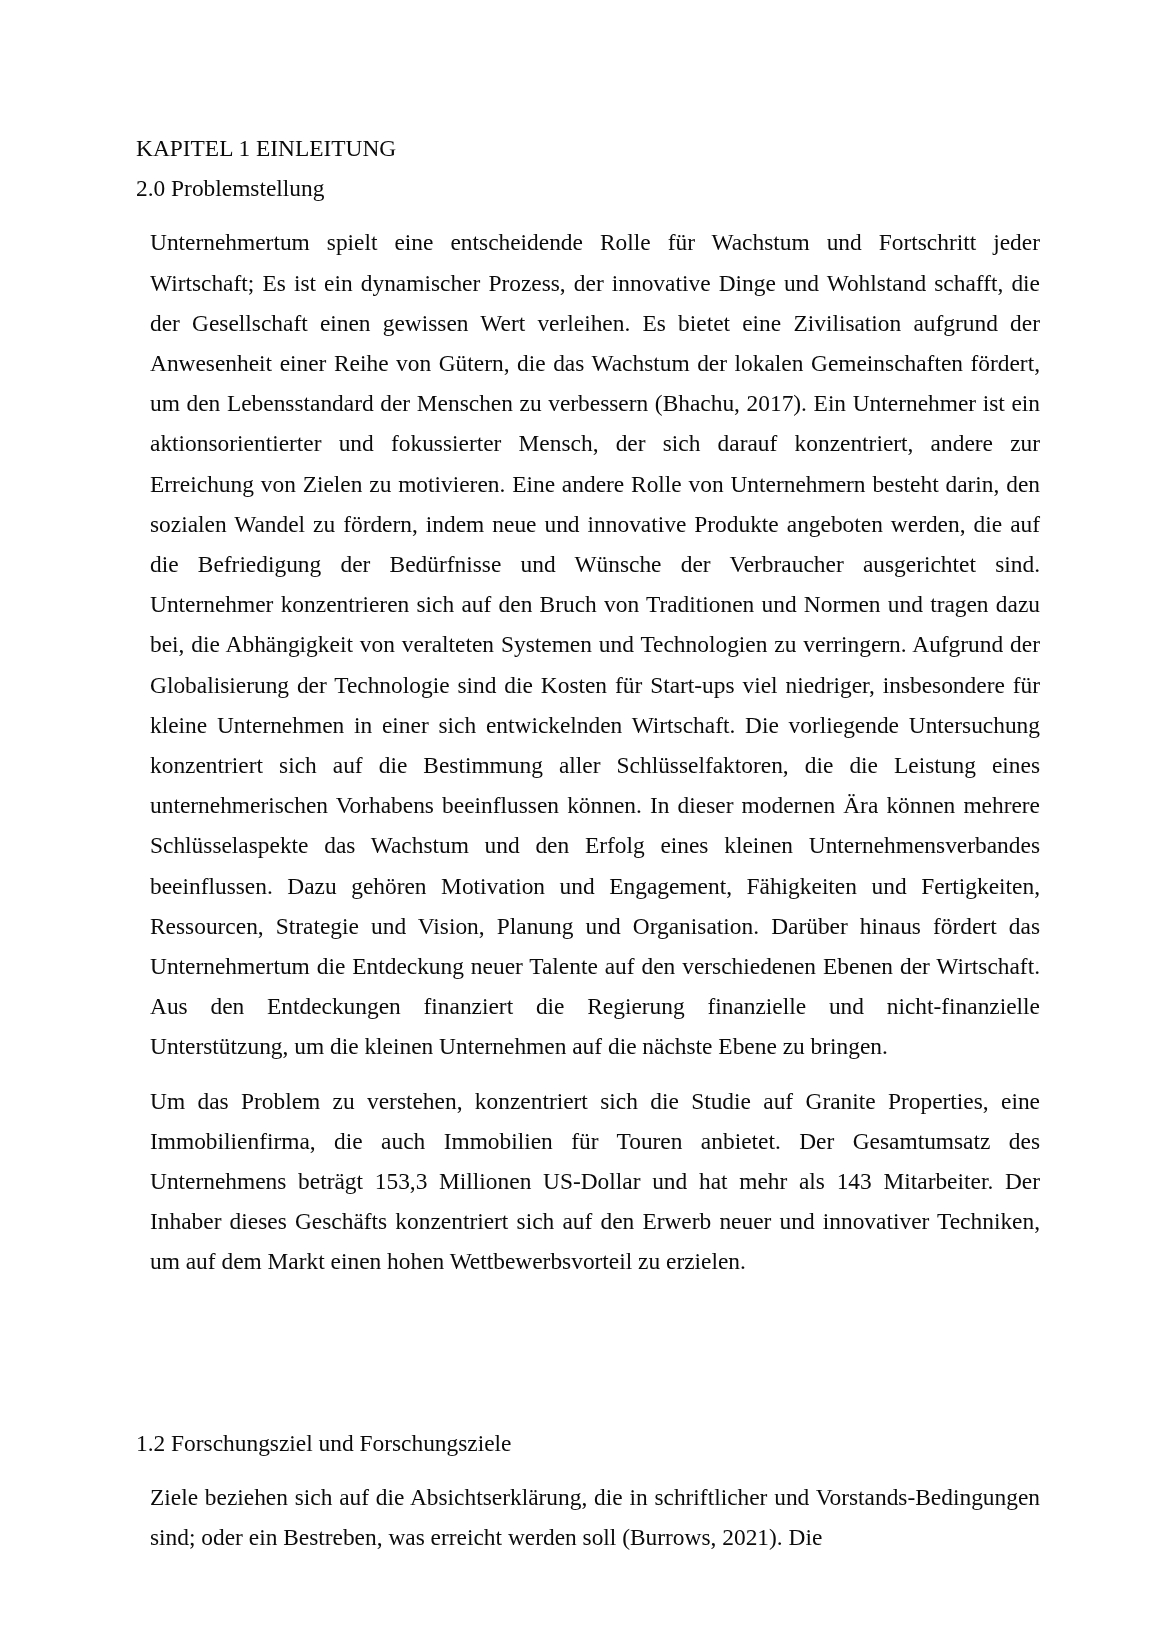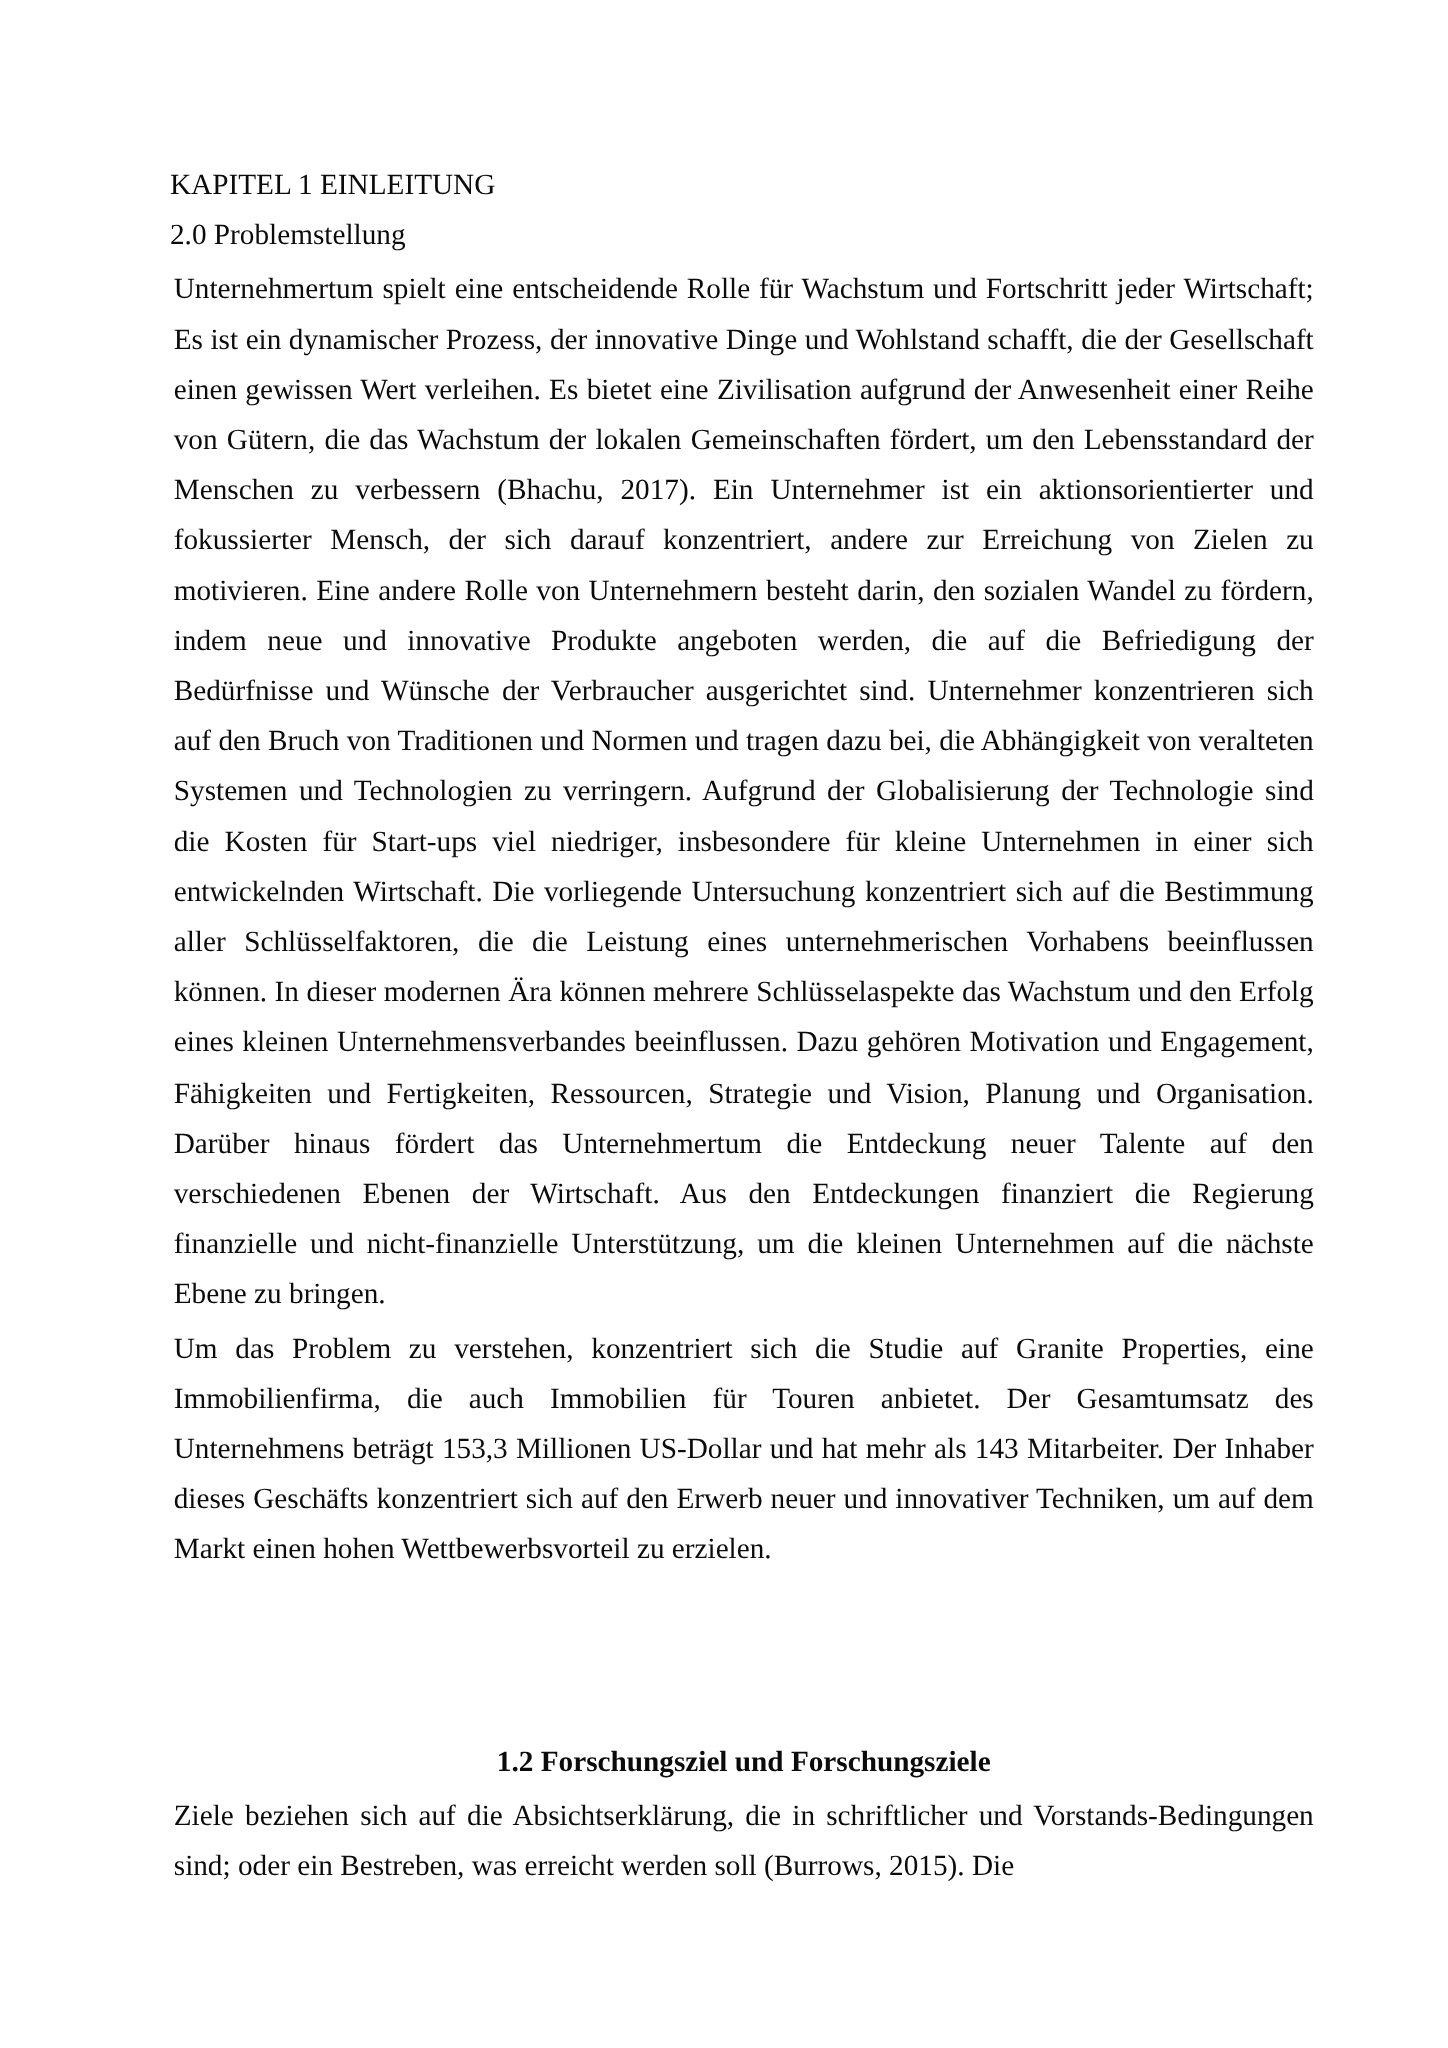--- a/index.html
+++ b/index.html
@@ -22,26 +22,26 @@
     line-height: 40.2px;
     color: #0b0b0b;
     -webkit-font-smoothing: antialiased;
   }
   .doc .heading {
     font-weight: normal;
     margin: 0;
     text-align: left;
   }
   .doc .heading-bold {
-    font-weight: bold;
+    font-weight: normal;
     margin: 0;
-    text-align: center;
+    text-align: left;
   }
   .doc p.body-par {
-    margin: 3px;
+    margin: 14px;
     text-align: justify;
     text-justify: inter-word;
     hyphens: none;
   }
   .v-spacer {
     height: 127px;
   }
 </style>
 </head>
 <body>
@@ -54,16 +54,16 @@
     <div class="heading">2.0 Problemstellung</div>
 
     <p class="body-par">Unternehmertum spielt eine entscheidende Rolle für Wachstum und Fortschritt jeder Wirtschaft; Es ist ein dynamischer Prozess, der innovative Dinge und Wohlstand schafft, die der Gesellschaft einen gewissen Wert verleihen. Es bietet eine Zivilisation aufgrund der Anwesenheit einer Reihe von Gütern, die das Wachstum der lokalen Gemeinschaften fördert, um den Lebensstandard der Menschen zu verbessern (Bhachu, 2017). Ein Unternehmer ist ein aktionsorientierter und fokussierter Mensch, der sich darauf konzentriert, andere zur Erreichung von Zielen zu motivieren. Eine andere Rolle von Unternehmern besteht darin, den sozialen Wandel zu fördern, indem neue und innovative Produkte angeboten werden, die auf die Befriedigung der Bedürfnisse und Wünsche der Verbraucher ausgerichtet sind. Unternehmer konzentrieren sich auf den Bruch von Traditionen und Normen und tragen dazu bei, die Abhängigkeit von veralteten Systemen und Technologien zu verringern. Aufgrund der Globalisierung der Technologie sind die Kosten für Start-ups viel niedriger, insbesondere für kleine Unternehmen in einer sich entwickelnden Wirtschaft. Die vorliegende Untersuchung konzentriert sich auf die Bestimmung aller Schlüsselfaktoren, die die Leistung eines unternehmerischen Vorhabens beeinflussen können. In dieser modernen Ära können mehrere Schlüsselaspekte das Wachstum und den Erfolg eines kleinen Unternehmensverbandes beeinflussen. Dazu gehören Motivation und Engagement, Fähigkeiten und Fertigkeiten, Ressourcen, Strategie und Vision, Planung und Organisation. Darüber hinaus fördert das Unternehmertum die Entdeckung neuer Talente auf den verschiedenen Ebenen der Wirtschaft. Aus den Entdeckungen finanziert die Regierung finanzielle und nicht-finanzielle Unterstützung, um die kleinen Unternehmen auf die nächste Ebene zu bringen.</p>
 
     <p class="body-par">Um das Problem zu verstehen, konzentriert sich die Studie auf Granite Properties, eine Immobilienfirma, die auch Immobilien für Touren anbietet. Der Gesamtumsatz des Unternehmens beträgt 153,3 Millionen US-Dollar und hat mehr als 143 Mitarbeiter. Der Inhaber dieses Geschäfts konzentriert sich auf den Erwerb neuer und innovativer Techniken, um auf dem Markt einen hohen Wettbewerbsvorteil zu erzielen.</p>
 
     <div class="v-spacer"></div>
 
     <div class="heading-bold">1.2 Forschungsziel und Forschungsziele</div>
 
-    <p class="body-par">Ziele beziehen sich auf die Absichtserklärung, die in schriftlicher und Vorstands-Bedingungen sind; oder ein Bestreben, was erreicht werden soll (Burrows, 2015). Die</p>
+    <p class="body-par">Ziele beziehen sich auf die Absichtserklärung, die in schriftlicher und Vorstands-Bedingungen sind; oder ein Bestreben, was erreicht werden soll (Burrows, 2021). Die</p>
 
   </div>
 </div>
 
 </body></html>

